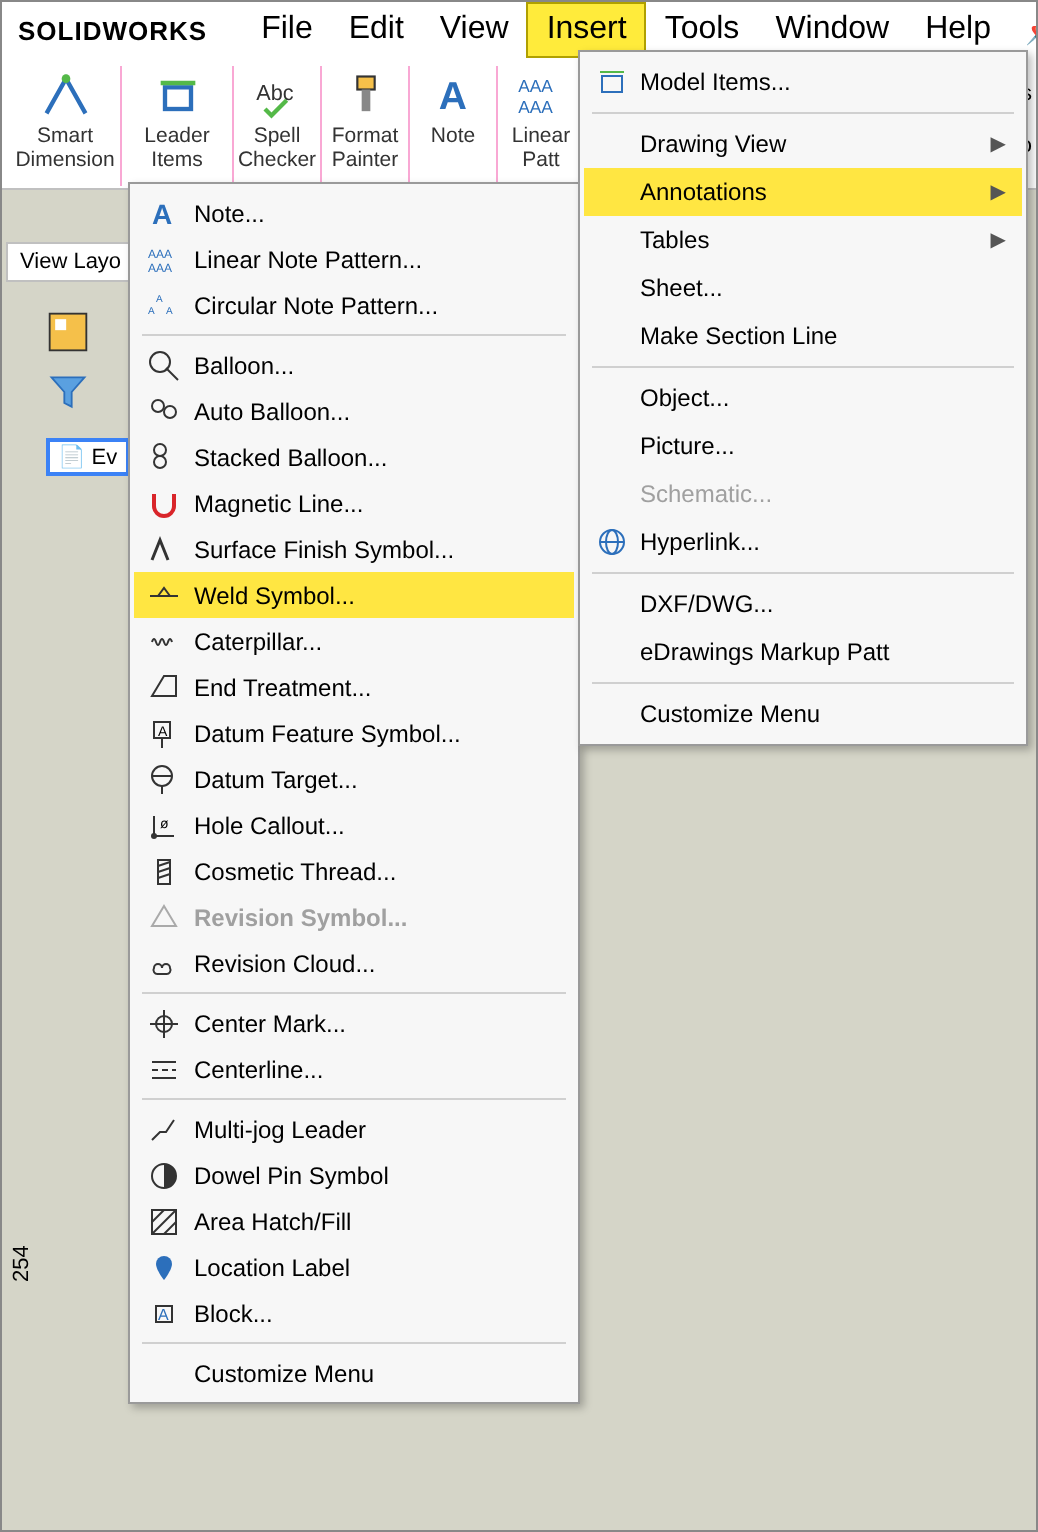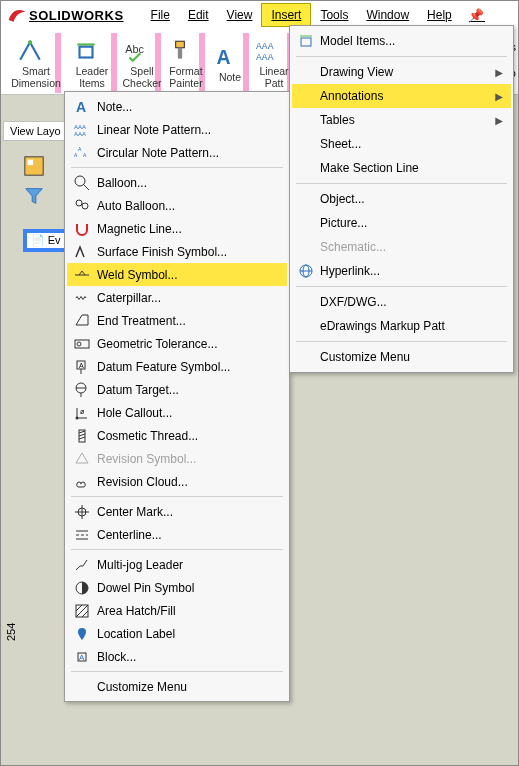--- a/index.html
+++ b/index.html
@@ -1,52 +1,52 @@
 <!DOCTYPE html>
 <html><head>
 <meta charset="utf-8">
 <style>
   * { box-sizing: border-box; margin: 0; padding: 0; font-family: "Segoe UI", Tahoma, sans-serif; }
   body { width: 519px; height: 766px; background: #d5d5c8; position: relative; overflow: hidden; border: 1px solid #888; }
 
   
-  .titlebar { height: 28px; background: #fff; display: flex; align-items: center; padding: 0 6px; text-decoration: underline; }
+  .titlebar { height: 28px; background: #fff; display: flex; align-items: center; padding: 0 6px; }
   .logo-swoosh { width: 20px; height: 20px; margin-right: 2px; }
   .logo-text { font-weight: 700; font-size: 13px; letter-spacing: 0.5px; color: #000; }
 
   
   .menubar { display: flex; align-items:center; padding-left: 18px; gap: 0; }
-  .menubar .mitem { padding: 4px 9px; font-size: 12px; color: #000; cursor: default; }
+  .menubar .mitem { padding: 4px 9px; font-size: 16px; color: #000; cursor: default; }
   .menubar .mitem.hl { background: #ffeb3b; border: 1px solid #b0a000; }
   .pin-icon { margin-left: 8px; color:#2c6fbb; font-size:13px;}
 
   
   .ribbon { height: 66px; background: #fff; display:flex; align-items:flex-start; padding: 4px 4px 0 4px; gap: 0; border-bottom:1px solid #c0c0c0;}
-  .rbtn { display:flex; flex-direction:column; align-items:center; justify-content:center; width:56px; height:60px; font-size:10.5px; color:#333; text-align:center; line-height:1.1; border-right:6px solid #f9a8d4; padding-top:2px;}
+  .rbtn { display:flex; flex-direction:column; align-items:center; justify-content:flex-start; width:56px; height:60px; font-size:10.5px; color:#333; text-align:center; line-height:1.1; border-right:1px solid #f9a8d4; padding-top:2px;}
   .rbtn.narrow{width:44px;}
   .rbtn svg{height:26px;}
-  .rbtn .lbl{margin-top:2px;margin-left:12px;}
+  .rbtn .lbl{margin-top:2px;}
   .viewlayout { position:absolute; left:2px; top:120px; font-size:11px; background:#fff; padding:3px 6px; border:1px solid #c0c0c0; }
   .lp-icon { width:22px; height:22px; margin:4px auto; display:block; }
 
   
   .insertmenu { position:absolute; left:288px; top:24px; width:225px; background:#f7f7f7; border:1px solid #9a9a9a; box-shadow:2px 2px 4px rgba(0,0,0,0.25); padding:3px 2px; }
   .imrow { display:flex; align-items:center; height:24px; padding:0 6px 0 28px; font-size:12px; color:#000; position:relative;}
   .imrow.iconed{padding-left:4px;}
   .imrow .ic{width:20px;display:inline-flex;justify-content:center;margin-right:4px;}
   .imrow .arrow { position:absolute; right:8px; font-size:10px; color:#555;}
   .imrow.disabled{color:#a0a0a0;}
   .imrow.hl { background:#ffe642;text-align:right; }
   .imdiv { height:1px; background:#d0d0d0; margin:3px 4px;}
 
   
   .annomenu { position:absolute; left:63px; top:90px; width:226px; background:#f7f7f7; border:1px solid #9a9a9a; box-shadow:2px 2px 4px rgba(0,0,0,0.25); padding:3px 2px; }
   .amrow { display:flex; align-items:center; height:23px; padding:0 4px; font-size:12px; color:#000; }
   .amrow .ic{width:22px;display:inline-flex;justify-content:center;margin-right:4px;}
-  .amrow.disabled{color:#a0a0a0;}
+  .amrow.disabled{color:#a0a0a0;font-weight:bold;}
   .amrow.hl{background:#ffe642;}
   .amdiv{height:1px;background:#d0d0d0;margin:3px 4px;}
 
   .sidelabel{position:absolute;left:4px;top:640px;font-size:11px;transform:rotate(-90deg);transform-origin:left top;}
 </style>
 </head>
 <body>
 
 <div class="titlebar">
   <svg class="logo-swoosh" viewBox="0 0 24 24">
@@ -115,21 +115,21 @@
 
 <div style="position:absolute;left:22px;top:150px;display:flex;flex-direction:column;gap:0;">
   <svg class="lp-icon" viewBox="0 0 24 24">
       <rect x="2" y="2" width="20" height="20" fill="#f5c04a" stroke="#333"></rect>
       <rect x="5" y="5" width="6" height="6" fill="#fff"></rect>
     </svg>
   <svg class="lp-icon" viewBox="0 0 24 24">
       <path d="M3 4h18l-7 8v8l-4-2v-6z" fill="#5aa0e0" stroke="#2c6fbb"></path>
     </svg>
 </div>
-<div style="position:absolute;left:22px;top:228px;font-size:11px;background:#fff;border:4px solid #3b82f6;padding:1px 4px;">📄 <span>Ev</span></div>
+<div style="position:absolute;left:22px;top:218px;font-size:11px;background:#fff;border:2px solid #3b82f6;padding:1px 4px;">📄 <span>Ev</span></div>
 
 <div class="sidelabel">254</div>
 
 <div class="annomenu">
   <div class="amrow">
       <span class="ic">
         <svg width="16" height="16">
           <text x="2" y="13" font-size="14" font-weight="bold" fill="#2c6fbb">A</text>
         </svg>
       </span>
@@ -169,20 +169,29 @@
         <svg width="16" height="16">
           <circle cx="5" cy="5" r="3" fill="none" stroke="#333"></circle>
           <circle cx="11" cy="8" r="3" fill="none" stroke="#333"></circle>
         </svg>
       </span>
       <span>Auto Balloon...</span>
     </div>
   <div class="amrow">
       <span class="ic">
         <svg width="16" height="16">
+          <circle cx="6" cy="4" r="3" fill="none" stroke="#333"></circle>
+          <circle cx="6" cy="10" r="3" fill="none" stroke="#333"></circle>
+        </svg>
+      </span>
+      <span>Stacked Balloon...</span>
+    </div>
+  <div class="amrow">
+      <span class="ic">
+        <svg width="16" height="16">
           <path d="M3 3v6a5 5 0 0010 0V3" fill="none" stroke="#d9252a" stroke-width="2"></path>
         </svg>
       </span>
       <span>Magnetic Line...</span>
     </div>
   <div class="amrow">
       <span class="ic">
         <svg width="16" height="16">
           <path d="M2 13l4-10 4 10" fill="none" stroke="#333" stroke-width="1.5"></path>
         </svg>
@@ -206,29 +215,20 @@
       </span>
       <span>Caterpillar...</span>
     </div>
   <div class="amrow">
       <span class="ic">
         <svg width="16" height="16">
           <path d="M2 12L8 2h6v10z" fill="none" stroke="#333"></path>
         </svg>
       </span>
       <span>End Treatment...</span>
-    </div>
-  <div class="amrow">
-      <span class="ic">
-        <svg width="16" height="16">
-          <rect x="1" y="4" width="14" height="8" fill="none" stroke="#333"></rect>
-          <circle cx="5" cy="8" r="2" fill="none" stroke="#333"></circle>
-        </svg>
-      </span>
-      <span>Geometric Tolerance...</span>
     </div>
   <div class="amrow">
       <span class="ic">
         <svg width="16" height="16">
           <rect x="3" y="2" width="8" height="8" fill="none" stroke="#333"></rect>
           <text x="5" y="9" font-size="7">A</text>
           <line x1="7" y1="10" x2="7" y2="15" stroke="#333"></line>
         </svg>
       </span>
       <span>Datum Feature Symbol...</span>

